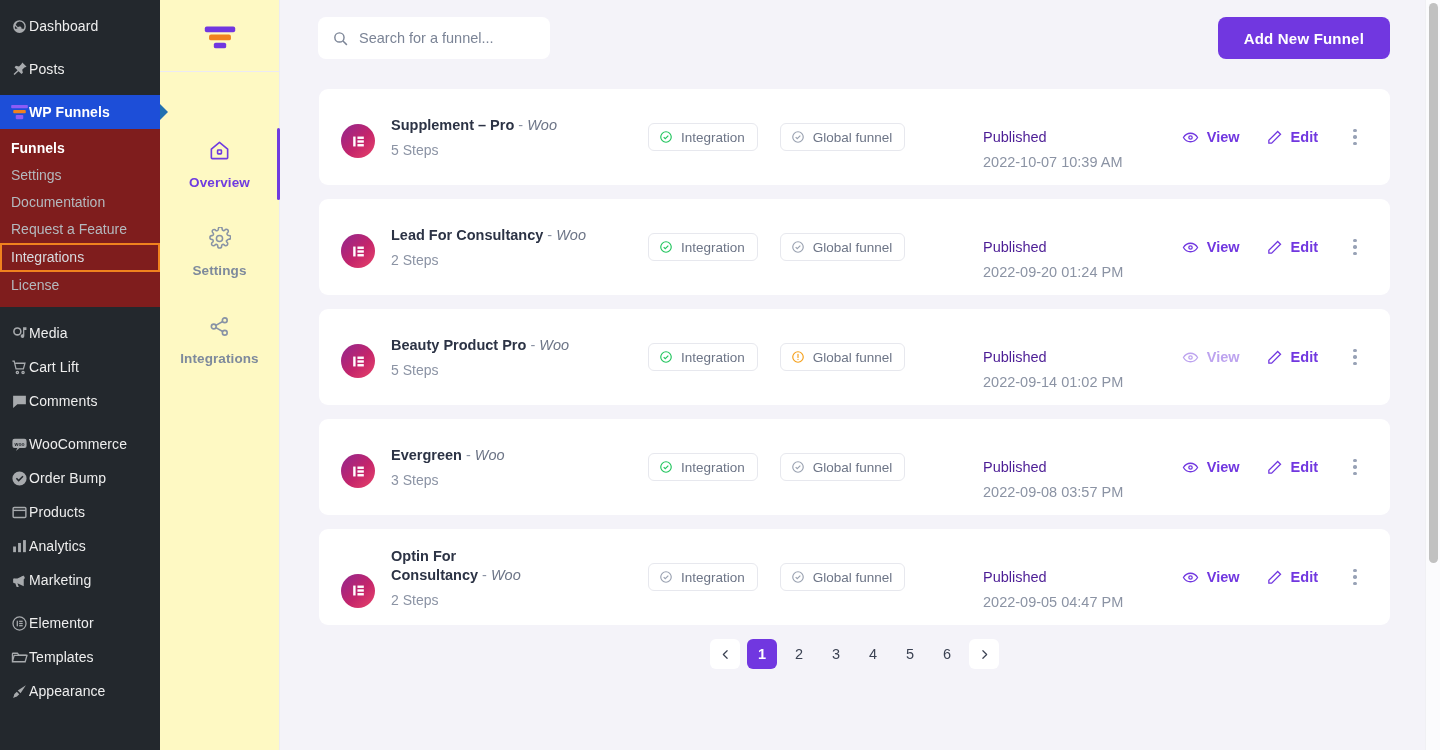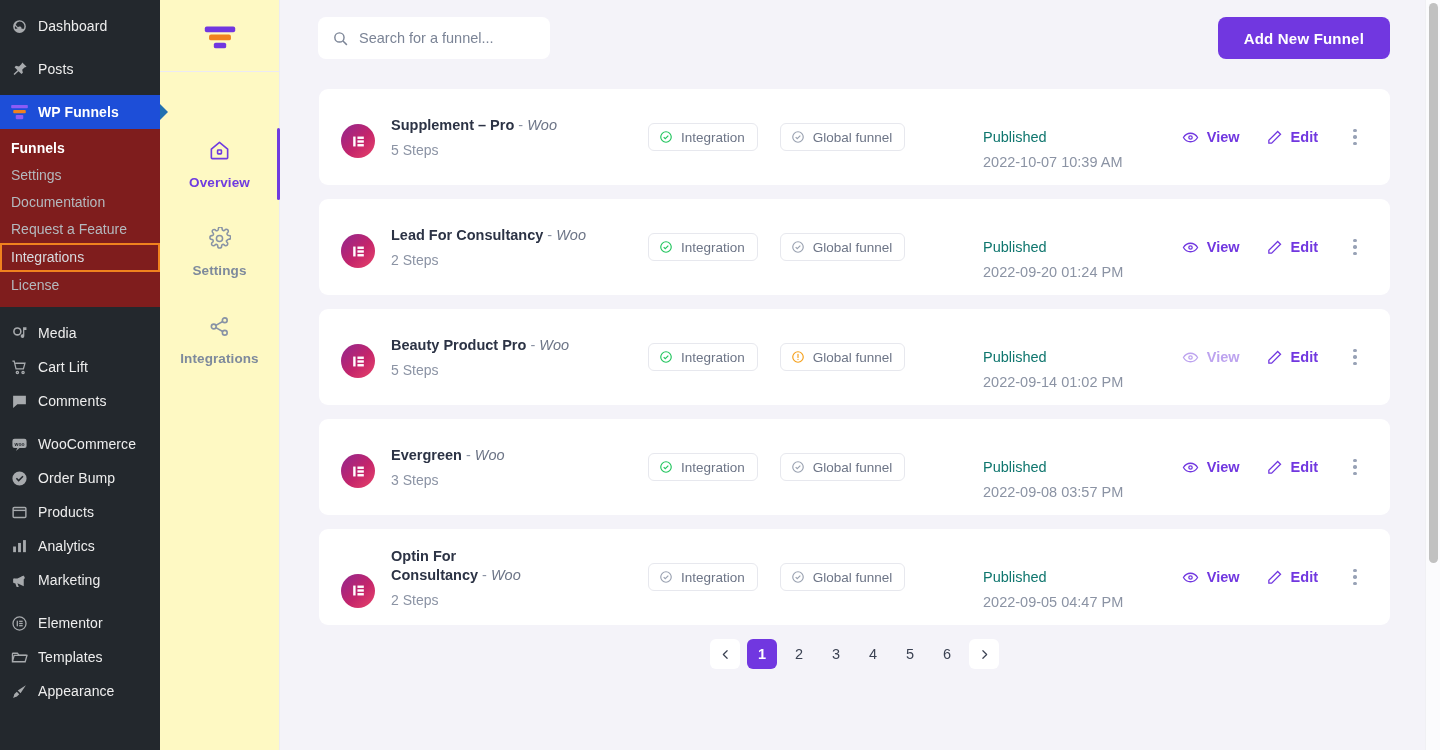--- a/index.html
+++ b/index.html
@@ -11,21 +11,21 @@
   }
   .app { display: flex; width: 1440px; height: 750px; position: relative; }
 
   
   .wp-sidebar {
     width: 160px; min-width: 160px; height: 750px;
     background: #23282d; color: #fff;
     font-size: 14px; position: relative; z-index: 5;
   }
   .wp-item {
-    display: flex; align-items: center; gap: 9px;
+    display: flex; align-items: center; gap: 0;
     height: 34px; padding: 0 10px 0 9px;
     color: #eeeeee; position: relative;
   }
   .wp-item .wp-label { font-size: 14px; line-height: 1; letter-spacing: .1px; }
   .wp-item.active-blue { background: #1d4ed8; color: #fff; font-weight: 600; }
   .wp-item.active-blue .wp-label { font-weight: 600; }
   .wp-item.active-blue::after {
     content: ""; position: absolute; right: -8px; top: 50%;
     transform: translateY(-50%);
     border-style: solid; border-width: 8px 0 8px 8px;
@@ -130,21 +130,21 @@
     border: 1px solid #e7e8ee; border-radius: 6px;
     height: 28px; padding: 0 12px 0 10px;
     font-size: 13.5px; color: #6d7587; white-space: nowrap;
   }
   .pill .pico { display: flex; }
   .pill .pico.green { color: #22c55e; }
   .pill .pico.grey  { color: #9aa2b1; }
   .pill .pico.amber { color: #f5a01b; }
 
   .c-status { display: flex; flex-direction: column; gap: 9px; flex: 1; padding-left: 12px; }
-  .st-label { font-size: 14.5px; color: #0f766e; margin-top: 24px; }
+  .st-label { font-size: 14.5px; color: #4c1d95; margin-top: 24px; }
   .st-date { font-size: 14.5px; color: #8b93a4; }
 
   .c-actions { display: flex; align-items: center; gap: 26px; }
   .act {
     display: inline-flex; align-items: center; gap: 8px;
     color: #7137e0; font-size: 14.5px; font-weight: 700; cursor: pointer;
   }
   .act.faded { color: #bda3ef; }
   .act .aico { display: flex; }
   .kebab {

